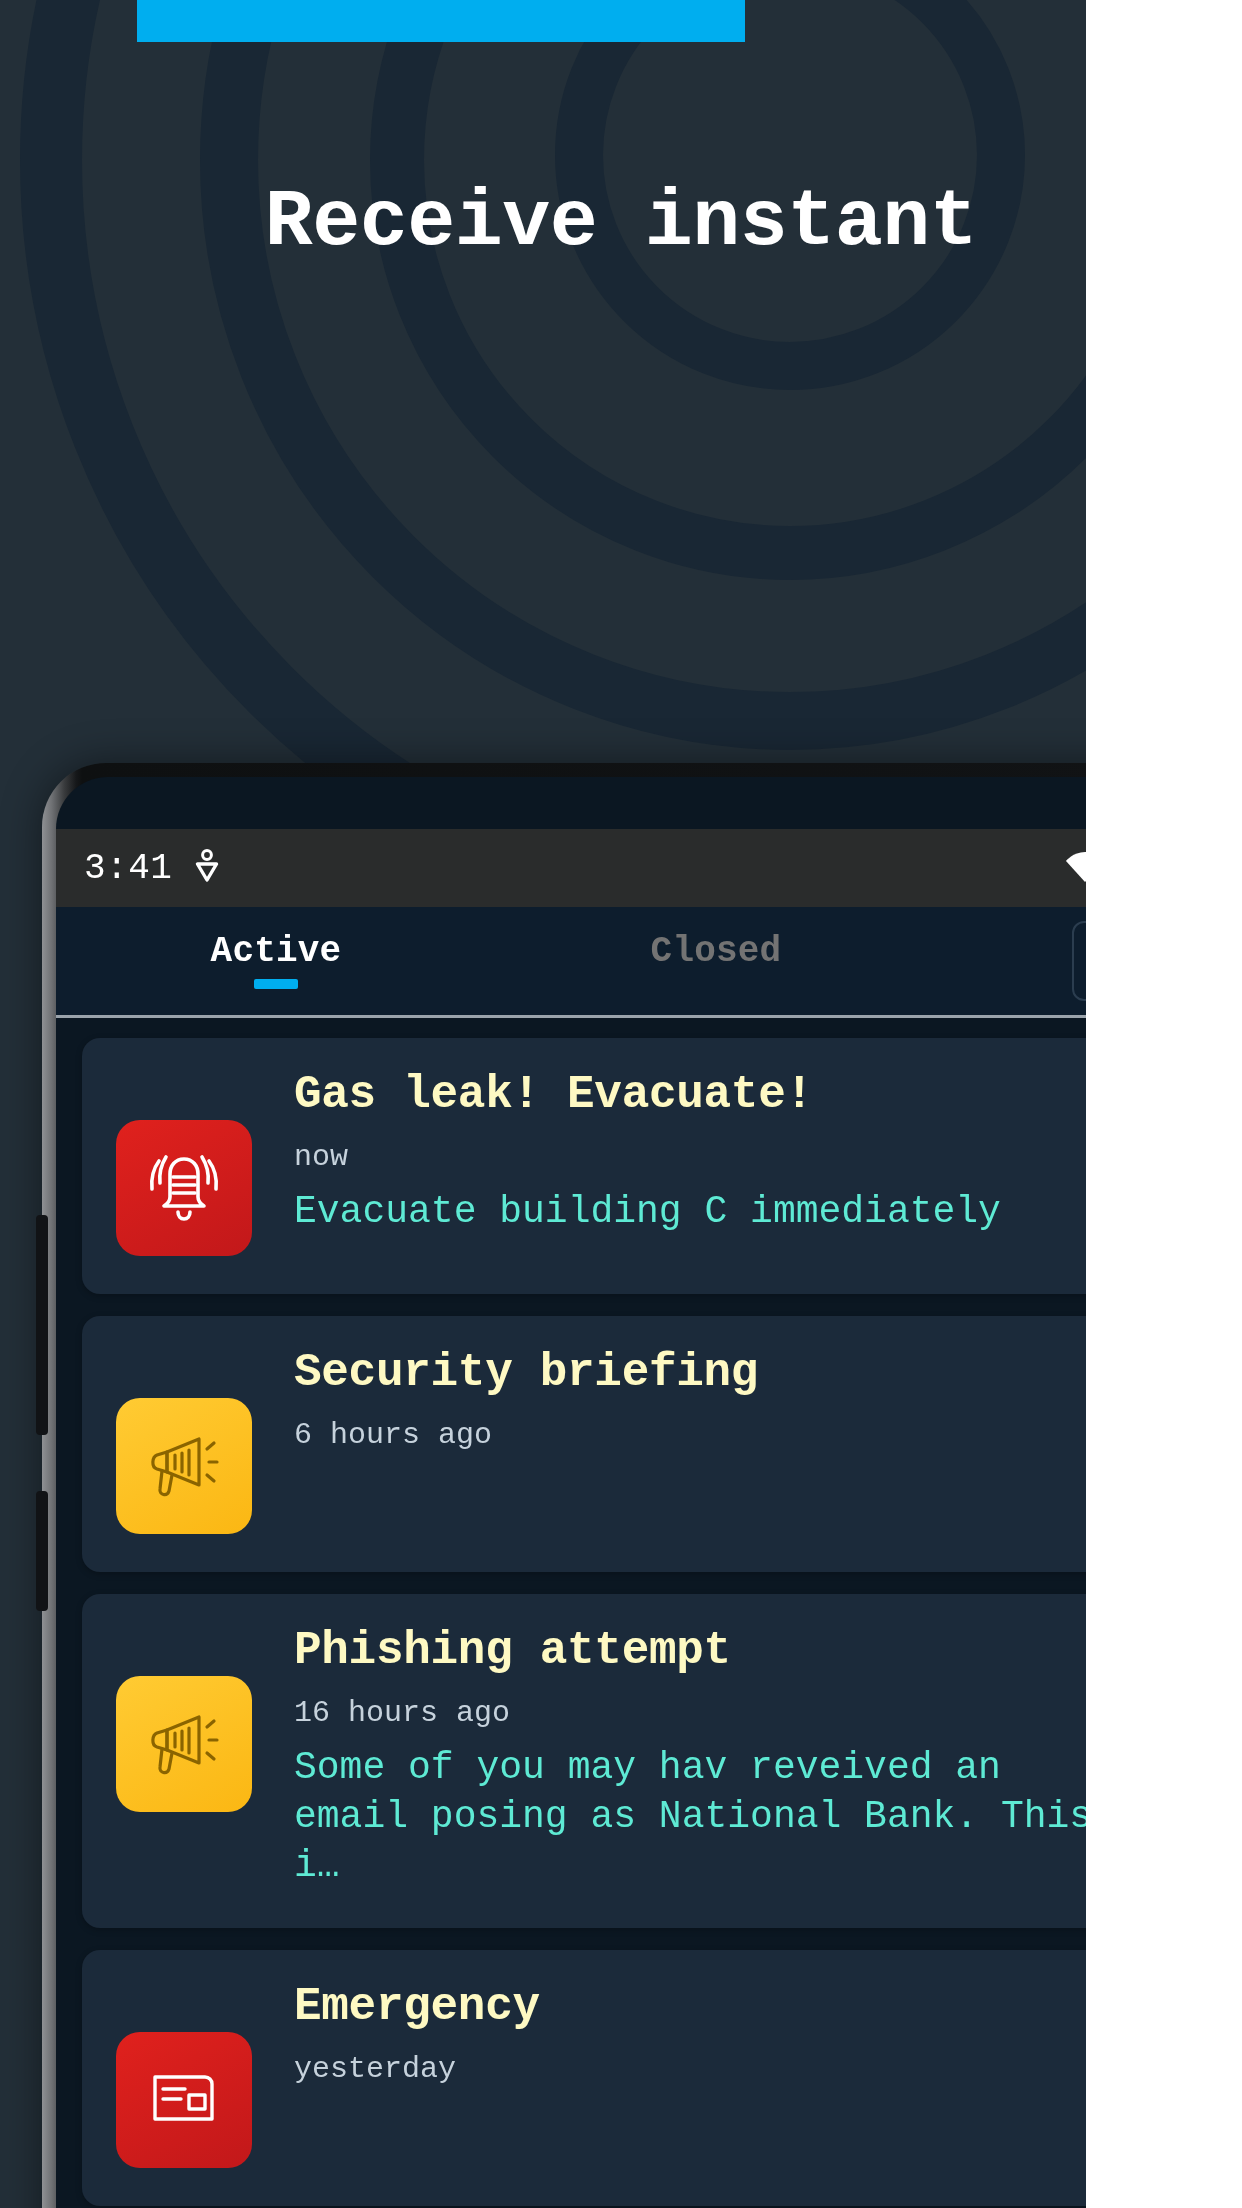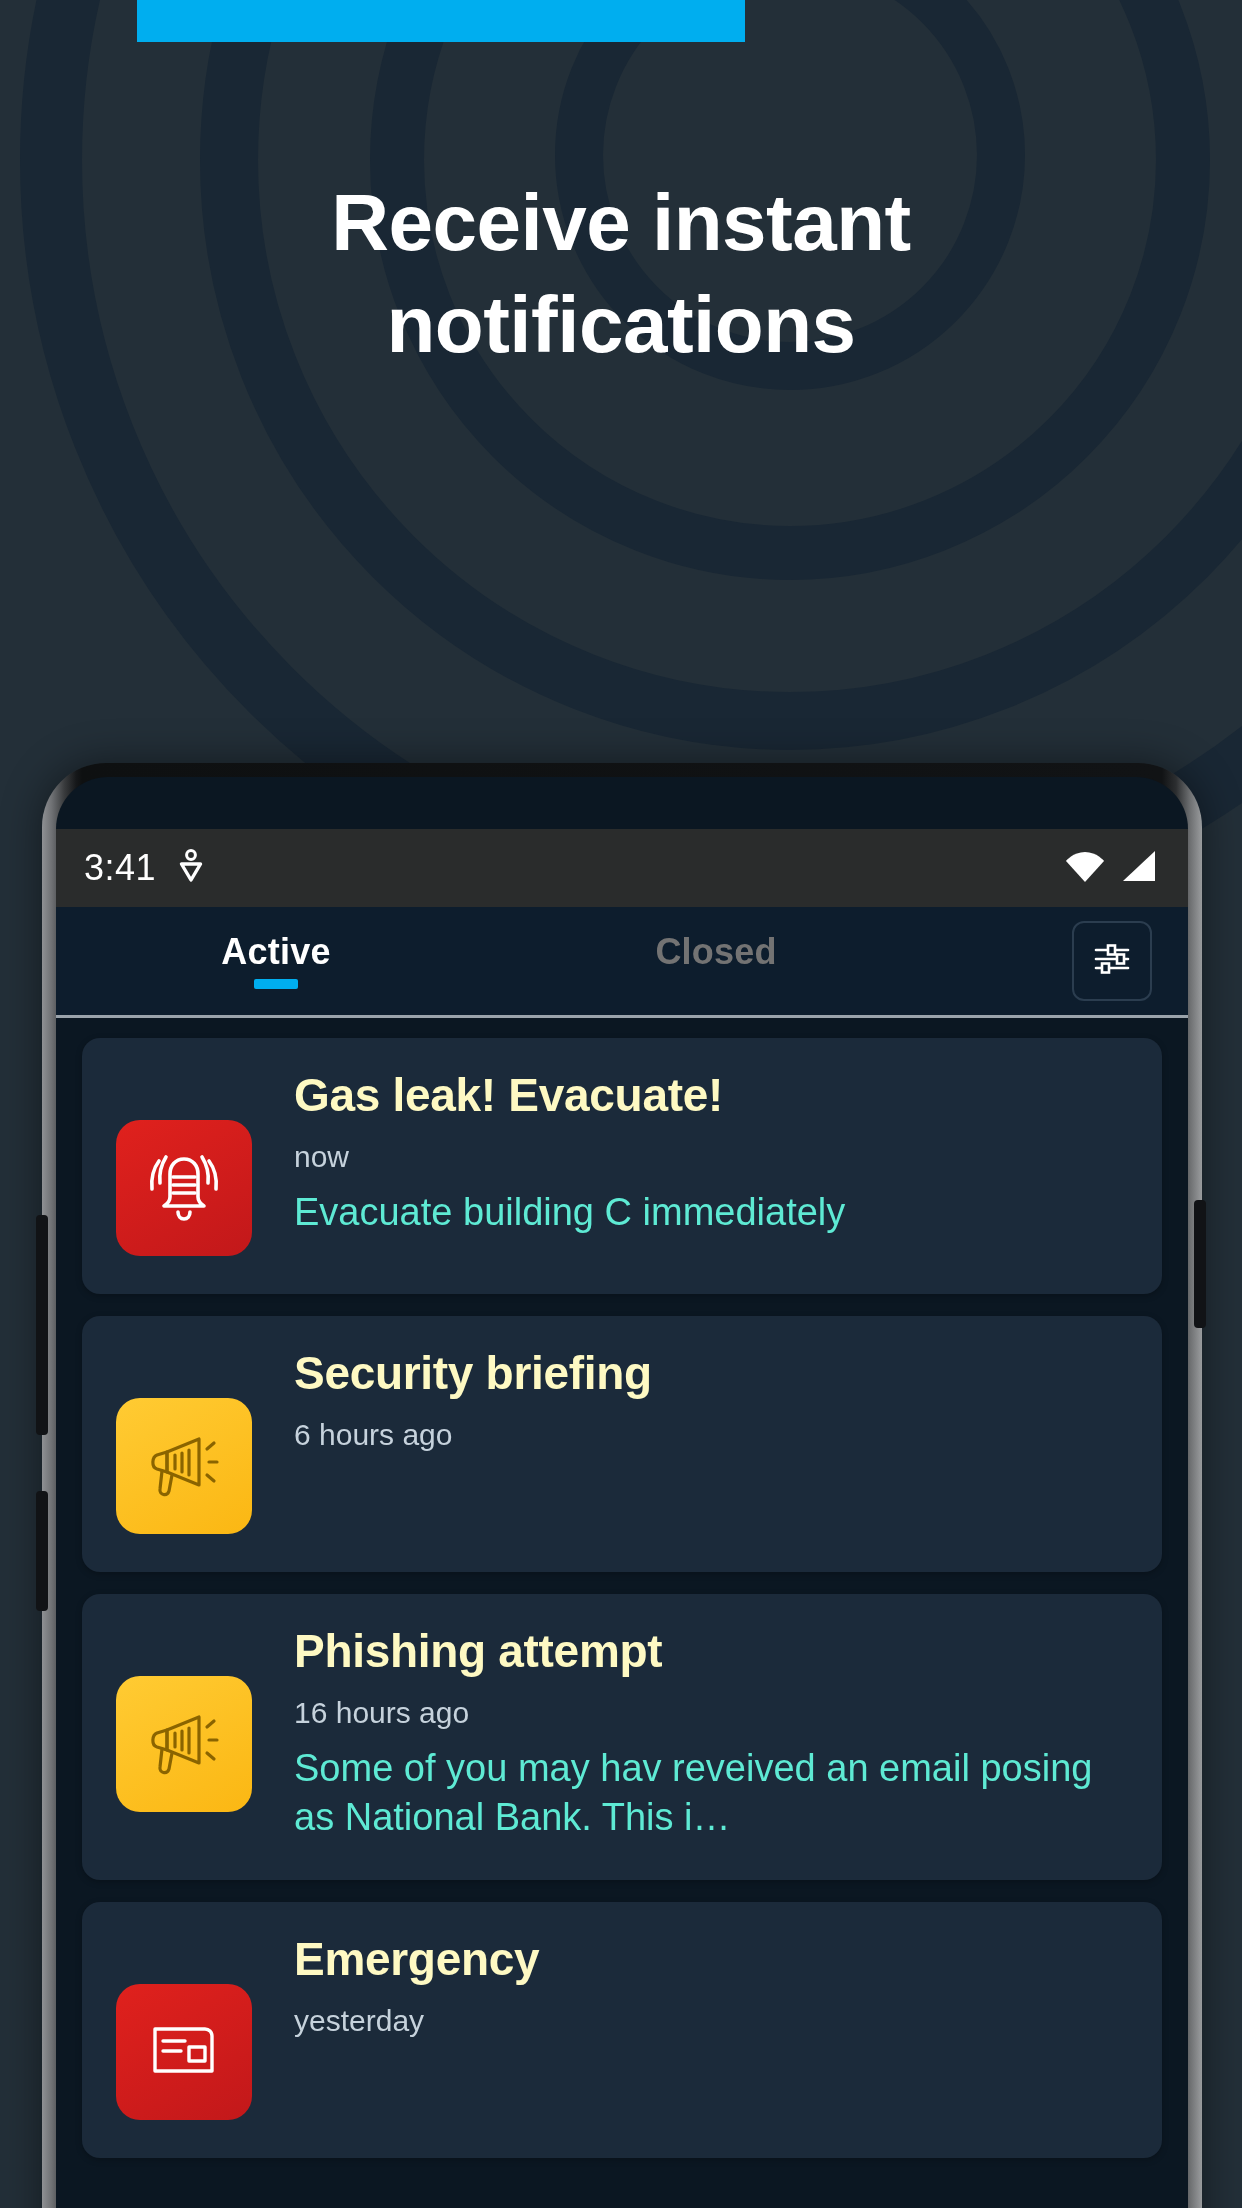--- a/index.html
+++ b/index.html
@@ -3,23 +3,24 @@
 <meta charset="utf-8">
 <style>
   * { box-sizing: border-box; margin: 0; padding: 0; }
   html, body {
     width: 1242px; height: 2208px;
     overflow: hidden;
     font-family: "Liberation Sans", sans-serif;
   }
   #stage {
     position: relative;
-    width: 1242px; height: 2208px;
+    width: 1086px; height: 2208px;
     background: #232f38;
     overflow: hidden;
+    font-family: Liberation Mono, monospace;
   }
 
   
   .ring {
     position: absolute;
     border-radius: 50%;
     border-style: solid;
     border-color: #192734;
     pointer-events: none;
   }
@@ -231,21 +232,20 @@
 
   <div class="ring ring-far"></div>
   <div class="ring ring-outer"></div>
   <div class="ring ring-mid"></div>
   <div class="ring ring-inner"></div>
 
   <div id="top-bar"></div>
 
   <div id="headline">
     <div>Receive instant</div>
-    <div>notifications</div>
   </div>
 
   <div id="phone">
     <div id="phone-inner">
 
       <div id="status-bar">
         <span id="status-time">3:41</span>
         <span id="status-left-icon">
           <svg width="26" height="34" viewBox="0 0 26 34">
             <circle cx="13" cy="6" r="4.4" fill="none" stroke="#ffffff" stroke-width="3"></circle>

